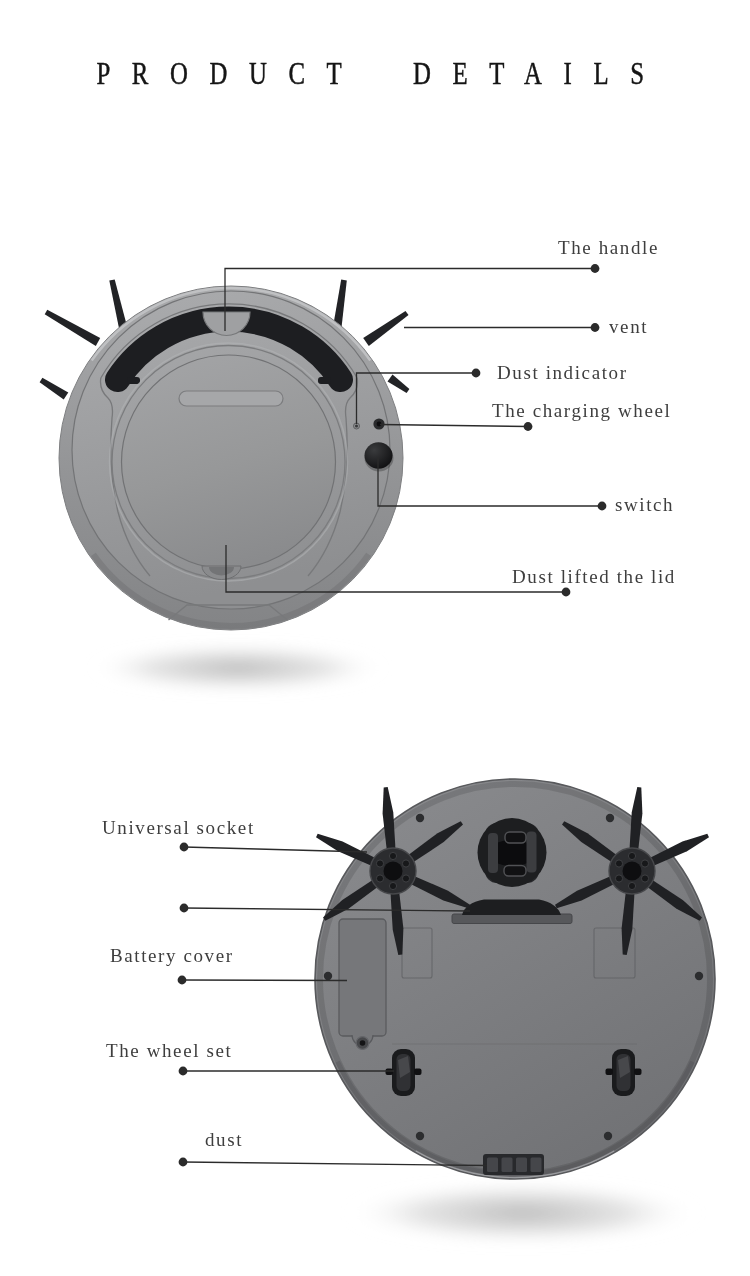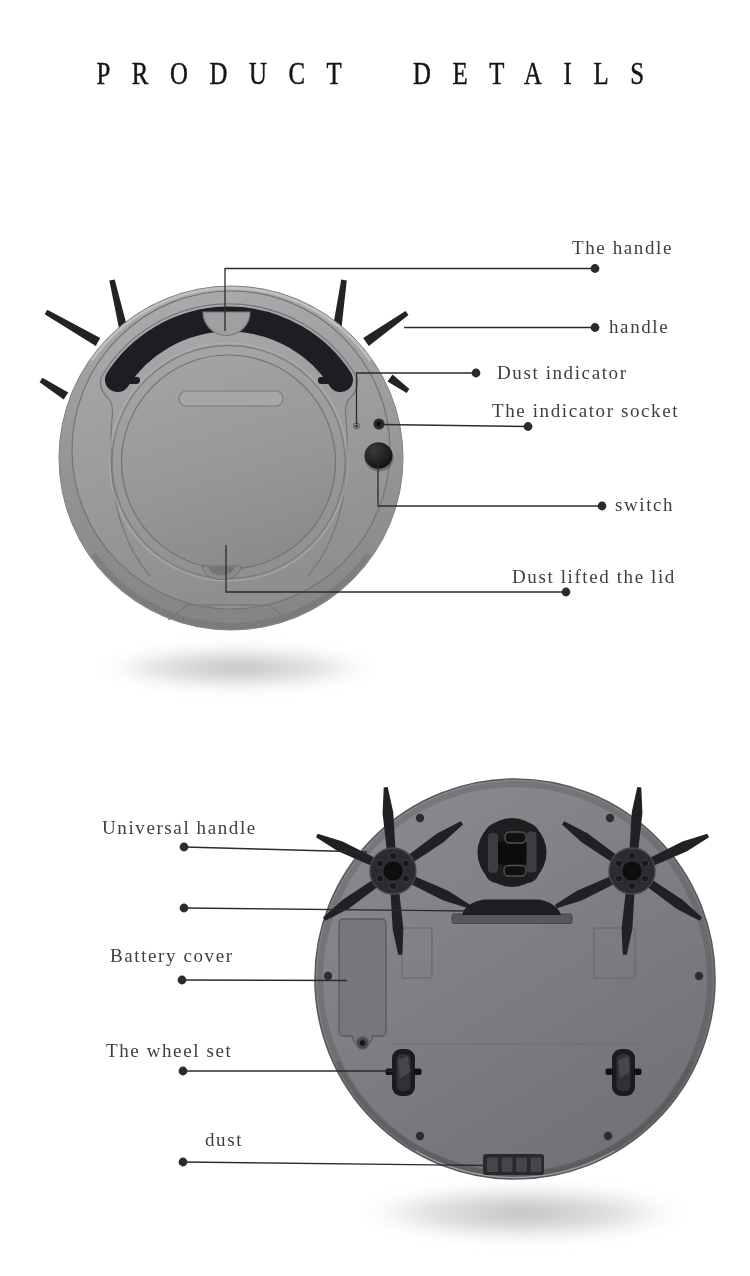--- a/index.html
+++ b/index.html
@@ -243,24 +243,24 @@
         <circle cx="184" cy="908" r="4.4"></circle>
         <circle cx="182" cy="980" r="4.4"></circle>
         <circle cx="183" cy="1071" r="4.4"></circle>
         <circle cx="183" cy="1162" r="4.4"></circle>
       </g>
     </g>
   </svg>
 
   <div class="title">PRODUCT DETAILS</div>
 
-  <span class="callout-label" style="left:572px;top:238px">The handle</span>
-  <span class="callout-label" style="left:609px;top:317px">handle</span>
+  <span class="callout-label" style="left:558px;top:238px">The handle</span>
+  <span class="callout-label" style="left:609px;top:317px">vent</span>
   <span class="callout-label" style="left:497px;top:363px">Dust indicator</span>
-  <span class="callout-label" style="left:492px;top:401px">The indicator socket</span>
+  <span class="callout-label" style="left:492px;top:401px">The charging wheel</span>
   <span class="callout-label" style="left:615px;top:495px">switch</span>
   <span class="callout-label" style="left:512px;top:567px">Dust lifted the lid</span>
 
-  <span class="callout-label" style="left:102px;top:818px">Universal handle</span>
+  <span class="callout-label" style="left:102px;top:818px">Universal socket</span>
   <span class="callout-label" style="left:110px;top:946px">Battery cover</span>
   <span class="callout-label" style="left:106px;top:1041px">The wheel set</span>
   <span class="callout-label" style="left:205px;top:1130px">dust</span>
 </div>
 
 </body></html>

